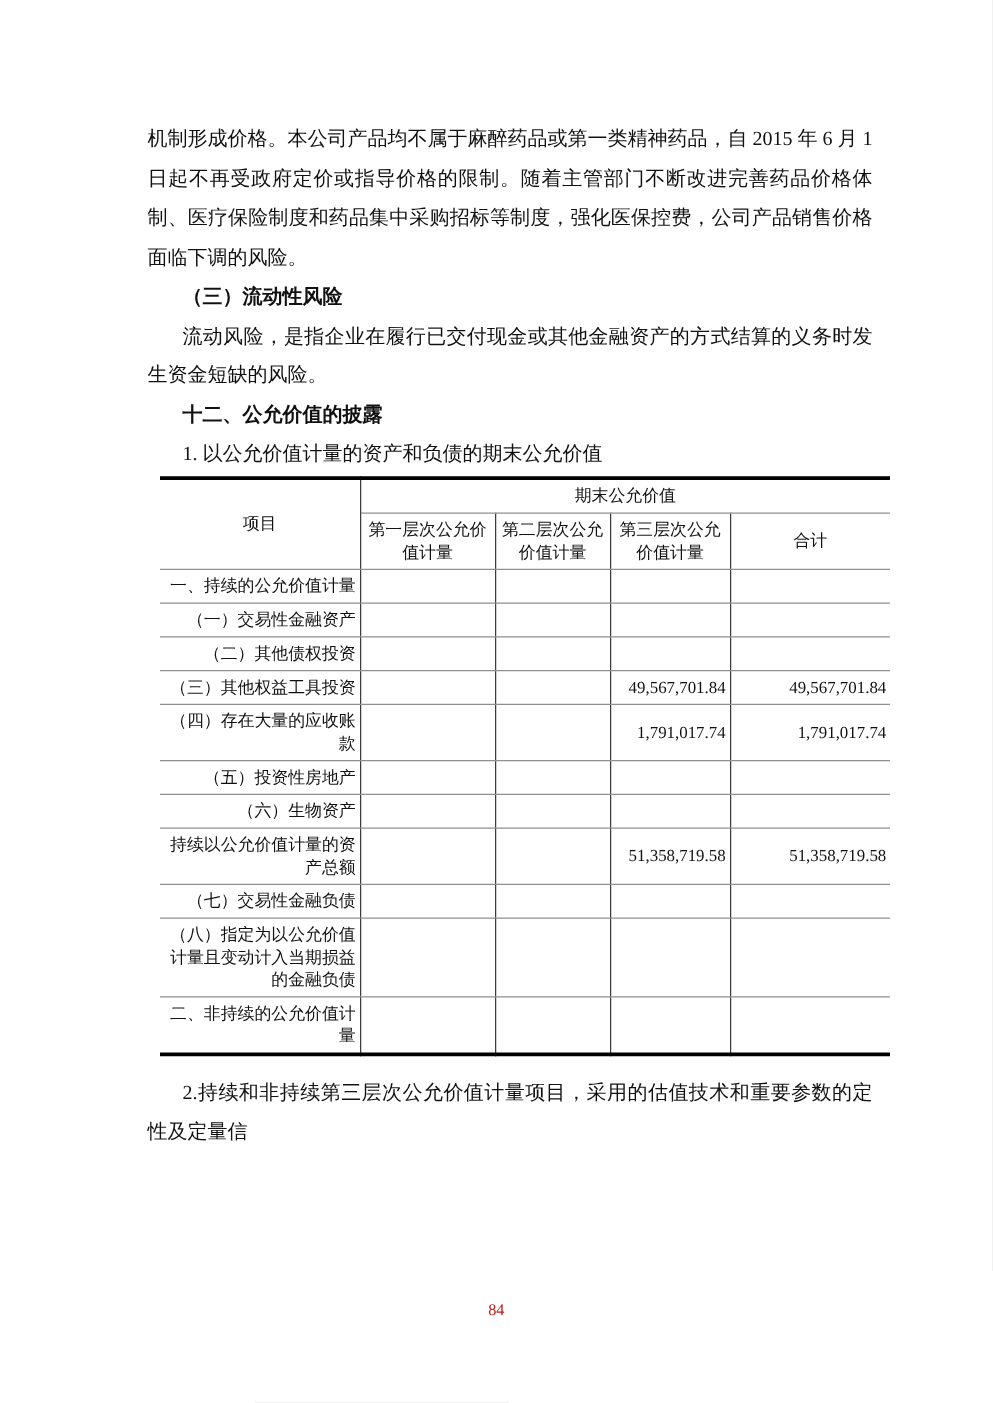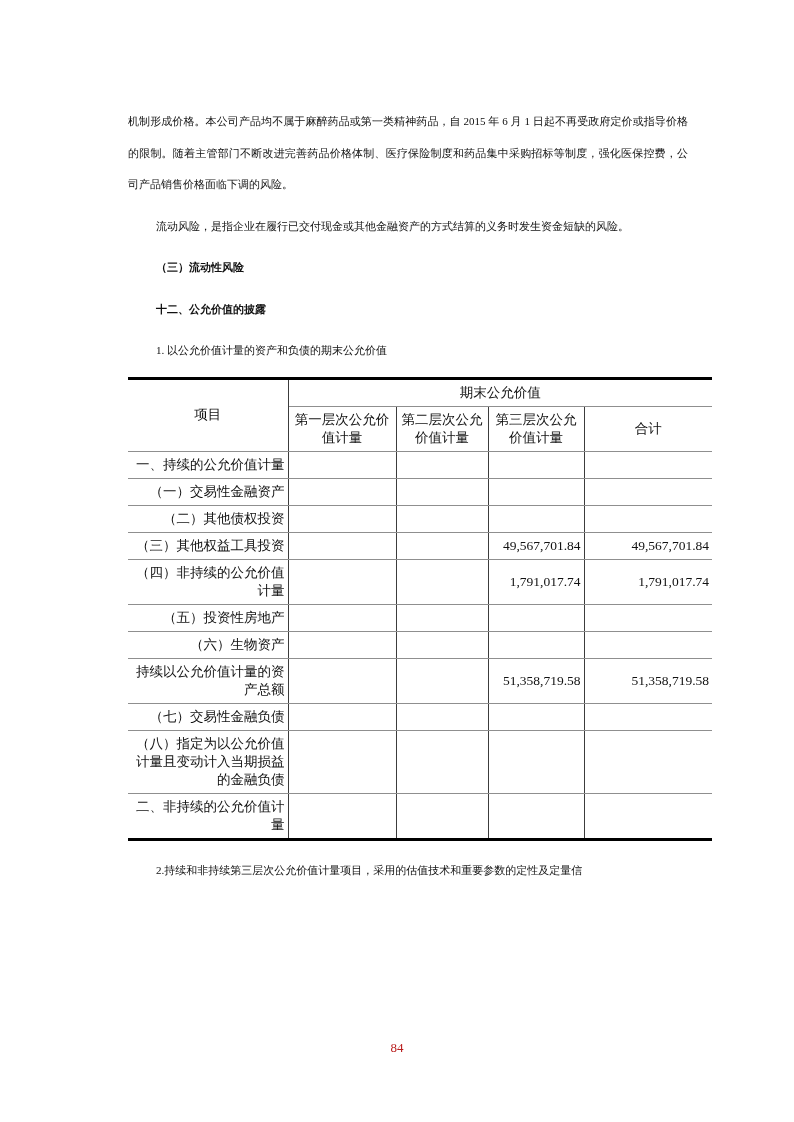--- a/index.html
+++ b/index.html
@@ -17,22 +17,22 @@
     color: #000000;
     overflow: hidden;
   }
   .content {
     position: absolute;
     left: 118px;
     top: 96px;
     width: 580px;
   }
   .para {
-    margin: 10px;
-    font-size: 11px;
+    margin: 0;
+    font-size: 16px;
     line-height: 31.5px;
     text-align: justify;
     color: #111;
   }
   .indent { text-indent: 28px; }
   .bold-heading { font-weight: bold; text-indent: 28px; }
 
   table.fv-table {
     border-collapse: collapse;
     table-layout: fixed;
@@ -78,23 +78,23 @@
   }
 </style>
 </head>
 <body>
 
 <div class="page">
   <div class="content">
 
     <p class="para">机制形成价格。本公司产品均不属于麻醉药品或第一类精神药品，自 2015 年 6 月 1 日起不再受政府定价或指导价格的限制。随着主管部门不断改进完善药品价格体制、医疗保险制度和药品集中采购招标等制度，强化医保控费，公司产品销售价格面临下调的风险。</p>
 
+    <p class="para bold-heading">（三）流动性风险</p>
+
     <p class="para indent">流动风险，是指企业在履行已交付现金或其他金融资产的方式结算的义务时发生资金短缺的风险。</p>
-
-    <p class="para bold-heading">（三）流动性风险</p>
 
 
 
     <p class="para bold-heading">十二、公允价值的披露</p>
 
     <p class="para indent">1. 以公允价值计量的资产和负债的期末公允价值</p>
 
     <table class="fv-table">
       <colgroup>
         <col style="width:160px">
@@ -138,21 +138,21 @@
     <td class="c-num c-total"></td>
   </tr>
           <tr>
     <td class="c-item">（三）其他权益工具投资</td>
     <td class="c-num"></td>
     <td class="c-num"></td>
     <td class="c-num c-l3">49,567,701.84</td>
     <td class="c-num c-total">49,567,701.84</td>
   </tr>
           <tr>
-    <td class="c-item">（四）非持续的公允价值计量</td>
+    <td class="c-item">（四）存在大量的应收账款</td>
     <td class="c-num"></td>
     <td class="c-num"></td>
     <td class="c-num c-l3">1,791,017.74</td>
     <td class="c-num c-total">1,791,017.74</td>
   </tr>
           <tr>
     <td class="c-item">（五）投资性房地产</td>
     <td class="c-num"></td>
     <td class="c-num"></td>
     <td class="c-num c-l3"></td>

